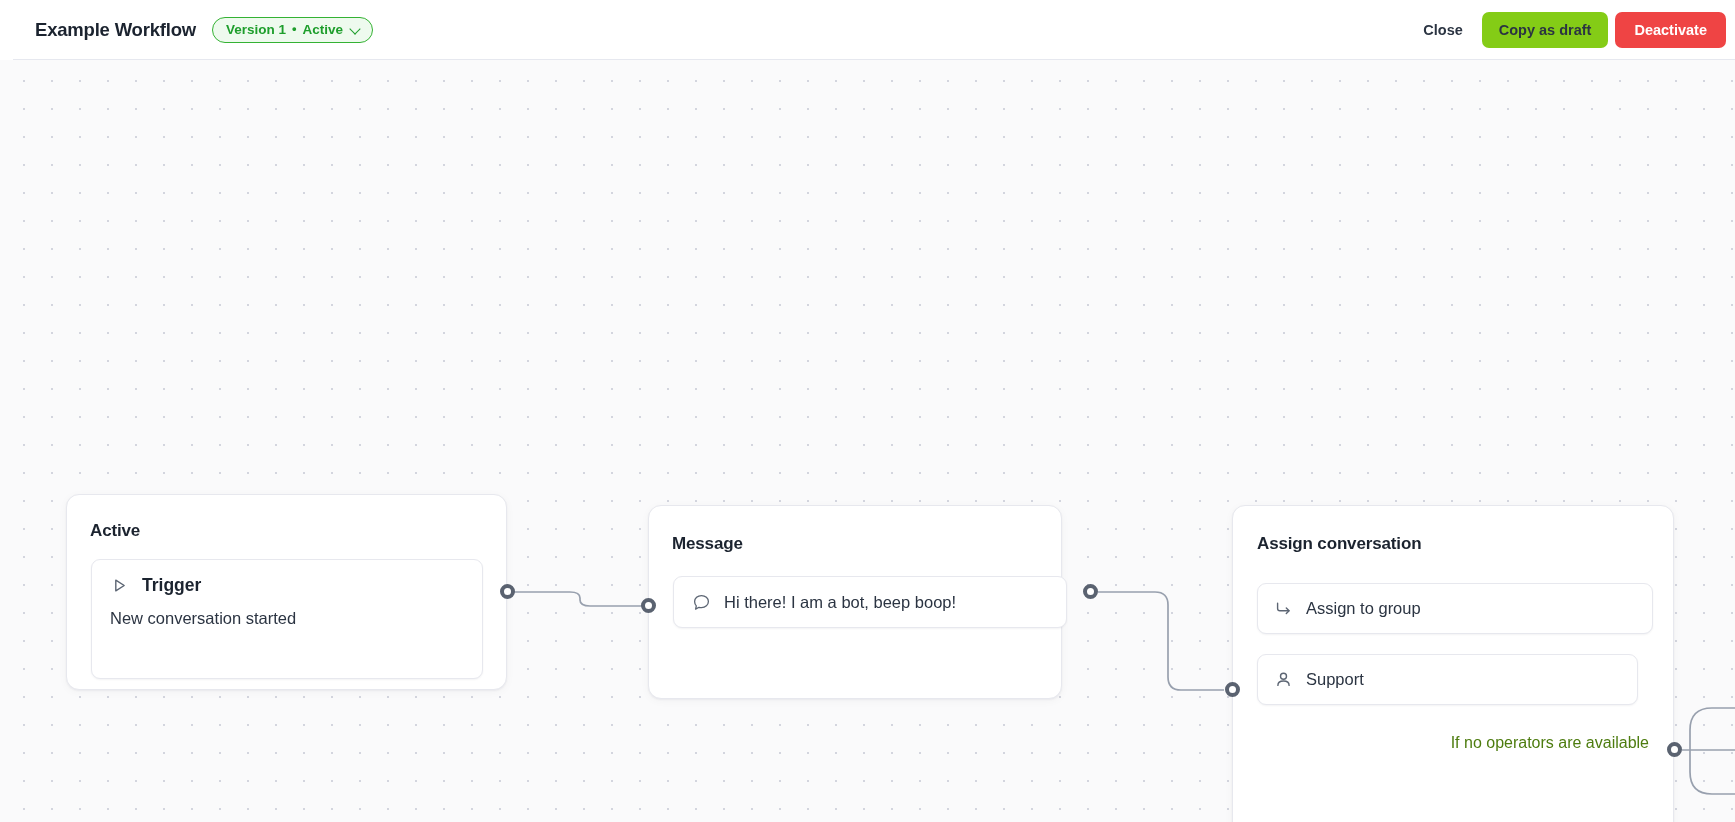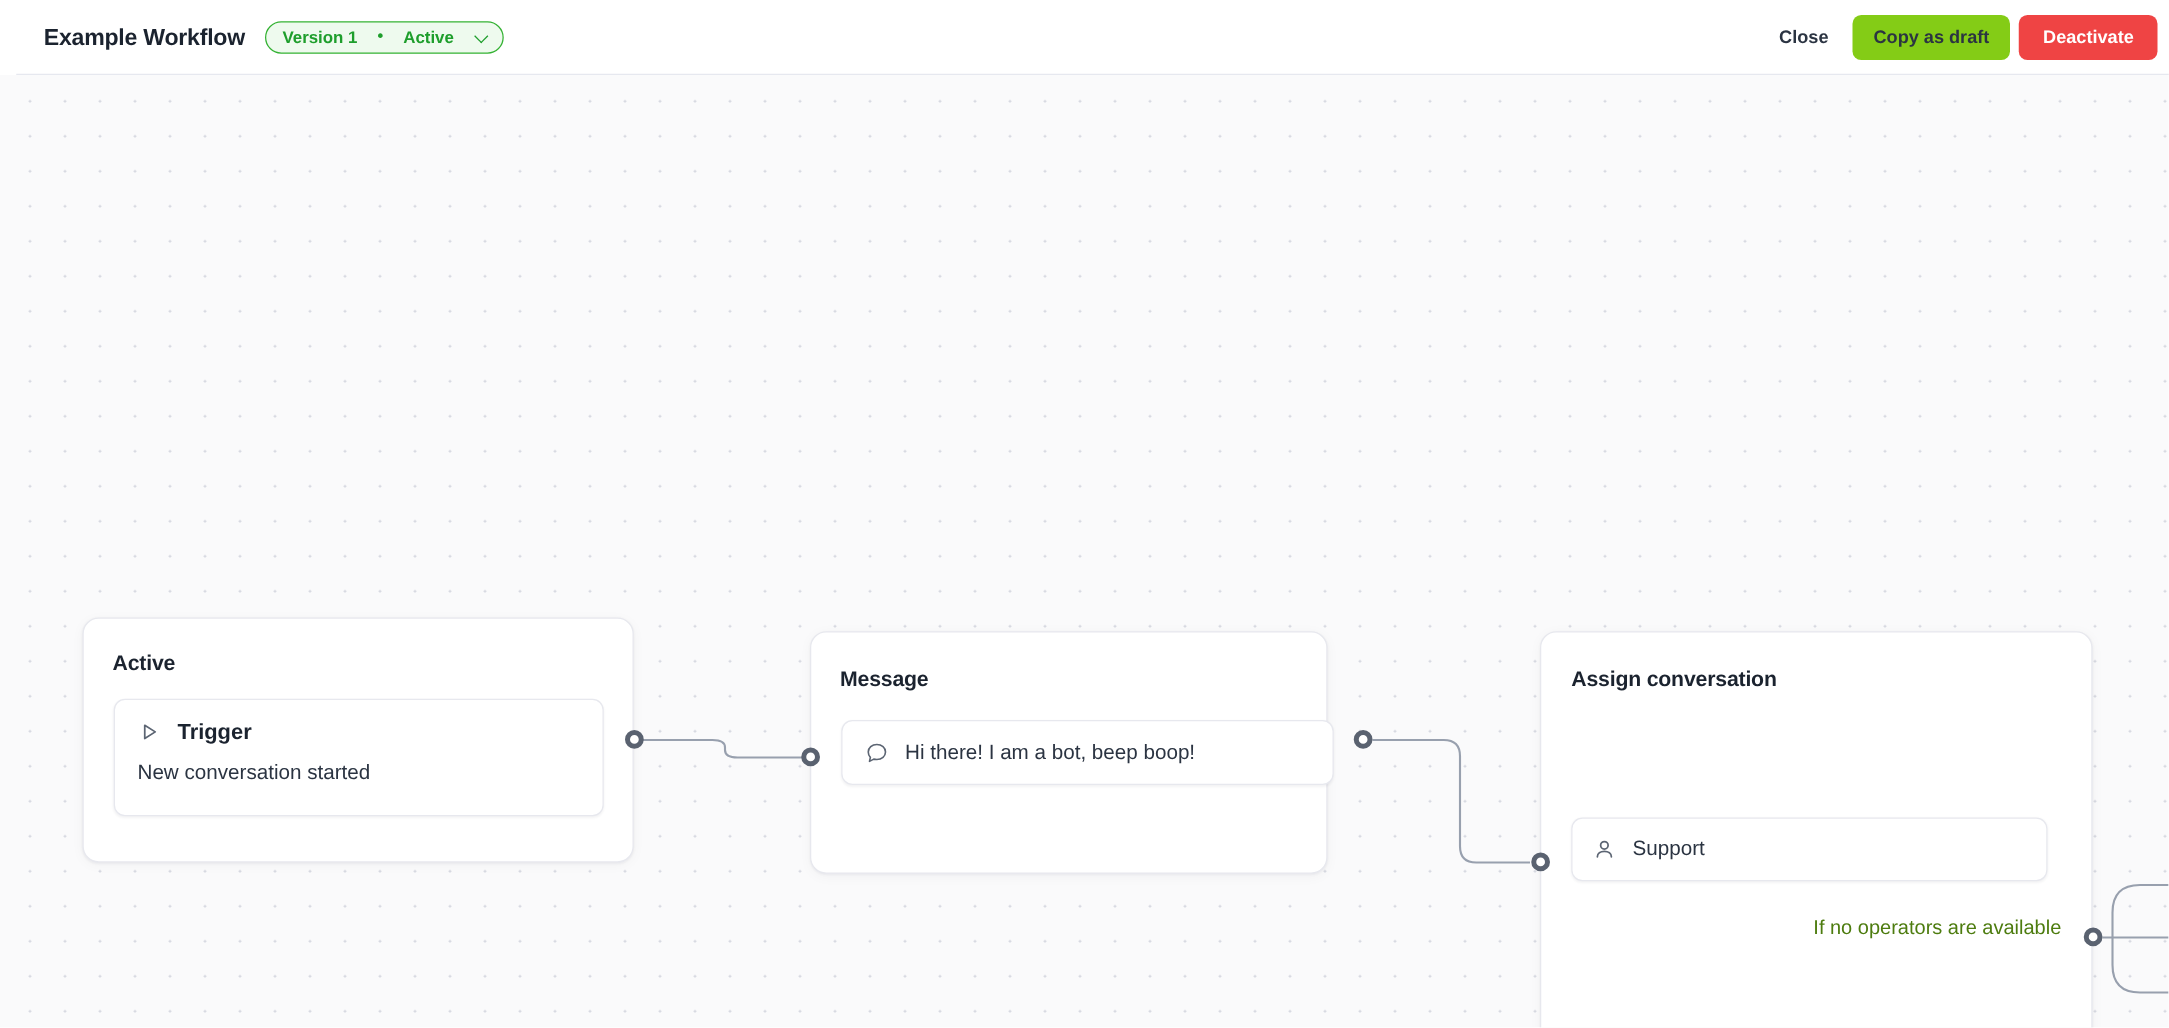--- a/index.html
+++ b/index.html
@@ -45,21 +45,21 @@
     font-size: 18.5px;
     font-weight: 700;
     color: #1b232f;
     letter-spacing: -0.2px;
     white-space: nowrap;
   }
 
   .version-badge {
     display: inline-flex;
     align-items: center;
-    gap: 16px;
+    gap: 6px;
     height: 26px;
     padding: 0 11px 0 13px;
     border: 1px solid #34b233;
     border-radius: 14px;
     background: #eefaee;
     color: #1e9e2c;
     font-size: 13.5px;
     font-weight: 600;
     white-space: nowrap;
     cursor: pointer;
@@ -194,21 +194,21 @@
 
   
   #node-start {
     left: 66px; top: 434px;
     width: 441px; height: 196px;
   }
   #node-start .node-title { position: absolute; left: 23px; top: 26px; }
   #node-start .trigger-box {
     position: absolute;
     left: 24px; top: 64px;
-    width: 392px; height: 94px;
+    width: 392px; height: 120px;
     background: #ffffff;
     border: 1px solid #e7e8ee;
     border-radius: 9px;
     box-shadow: 0 1px 2px rgba(22,28,45,0.05);
     cursor: pointer;
   }
   .trigger-row {
     position: absolute;
     left: 18px; top: 15px;
     display: flex; align-items: center; gap: 13px;
@@ -337,20 +337,29 @@
                      C3.2 11.7 2.6 10.2 2.6 8.6 C2.6 5.3 5.6 2.6 9.5 2.6 Z" stroke="#5c6573" stroke-width="1.3" fill="none" stroke-linejoin="round"></path>
           </svg>
         </span>
         <span class="node-item-label">Hi there! I am a bot, beep boop!</span>
       </div>
     </div>
 
     <div class="node" id="node-assign">
       <div class="node-title">Assign conversation</div>
 
+      <div class="node-item item-a">
+        <span class="node-icon">
+          <svg width="19" height="19" viewBox="0 0 19 19" fill="none">
+            <path d="M3.6 4.2 L3.6 9.4 C3.6 10.7 4.6 11.7 5.9 11.7 L14.8 11.7" stroke="#5c6573" stroke-width="1.4" fill="none" stroke-linecap="round" stroke-linejoin="round"></path>
+            <path d="M12.3 9.0 L15.1 11.7 L12.3 14.4" stroke="#5c6573" stroke-width="1.4" fill="none" stroke-linecap="round" stroke-linejoin="round"></path>
+          </svg>
+        </span>
+        <span class="node-item-label">Assign to group</span>
+      </div>
 
       <div class="node-item item-b">
         <span class="node-icon">
           <svg width="19" height="19" viewBox="0 0 19 19" fill="none">
             <circle cx="9.5" cy="6.2" r="3.0" stroke="#5c6573" stroke-width="1.4" fill="none"></circle>
             <path d="M3.9 15.4 C3.9 12.6 6.4 11.0 9.5 11.0 C12.6 11.0 15.1 12.6 15.1 15.4" stroke="#5c6573" stroke-width="1.4" fill="none" stroke-linecap="round"></path>
           </svg>
         </span>
         <span class="node-item-sub">Support</span>
       </div>

